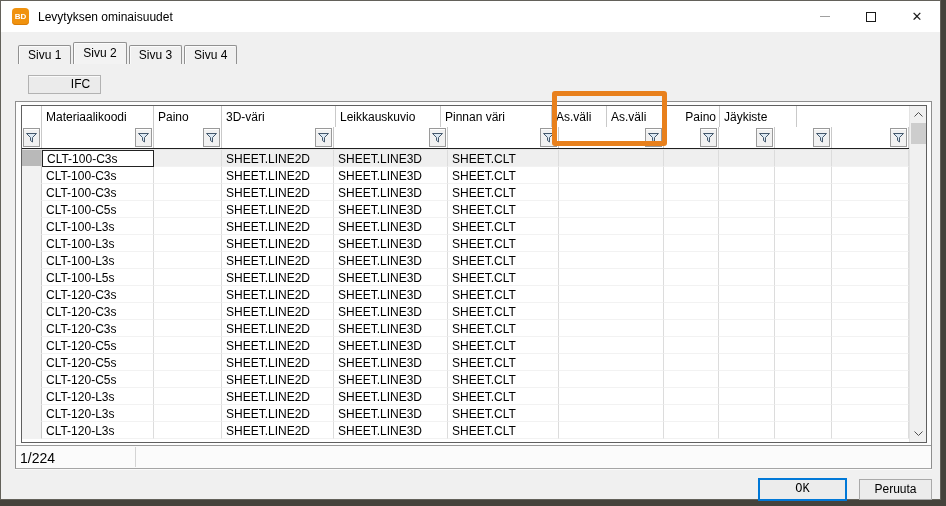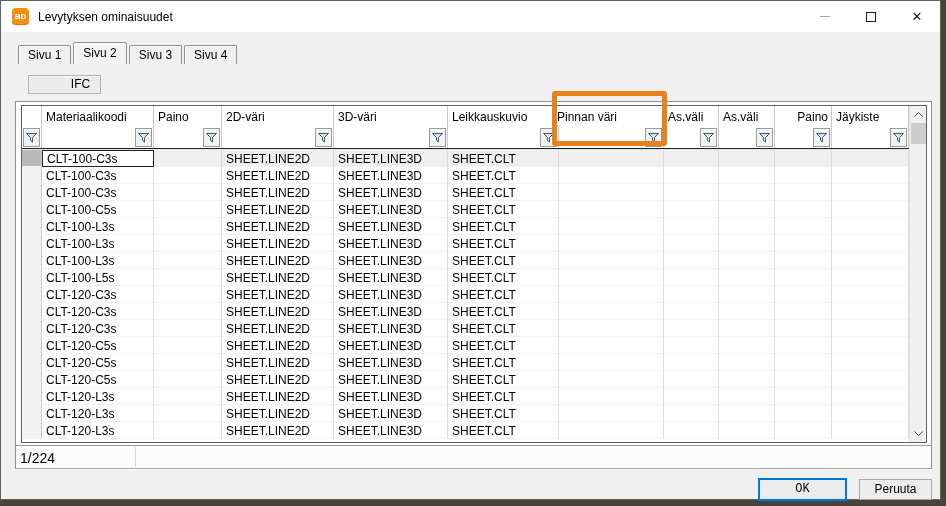--- a/index.html
+++ b/index.html
@@ -103,21 +103,20 @@
 
   <div class="ifc-btn">IFC</div>
 
   <div class="panel">
     <div class="grid">
       <div class="grid-inner">
         <div class="hdr-row">
             <div class="hcell" style="width: 20px;"></div>
             <div class="hcell" style="width: 112px;">Materiaalikoodi</div>
             <div class="hcell" style="width: 68px;">Paino</div>
-            <div class="hcell" style="width: 112px;">2D-väri</div>
             <div class="hcell" style="width: 114px;">3D-väri</div>
             <div class="hcell" style="width: 105px;">Leikkauskuvio</div>
             <div class="hcell" style="width: 111px;">Pinnan väri</div>
             <div class="hcell" style="width: 55px;">As.väli</div>
             <div class="hcell" style="width: 56px;">As.väli</div>
             <div class="hcell right" style="width: 57px;">Paino</div>
             <div class="hcell" style="width: 77px;">Jäykiste</div>
           </div>
         <div class="filter-row">
             <div class="fcell" style="width: 20px;">

